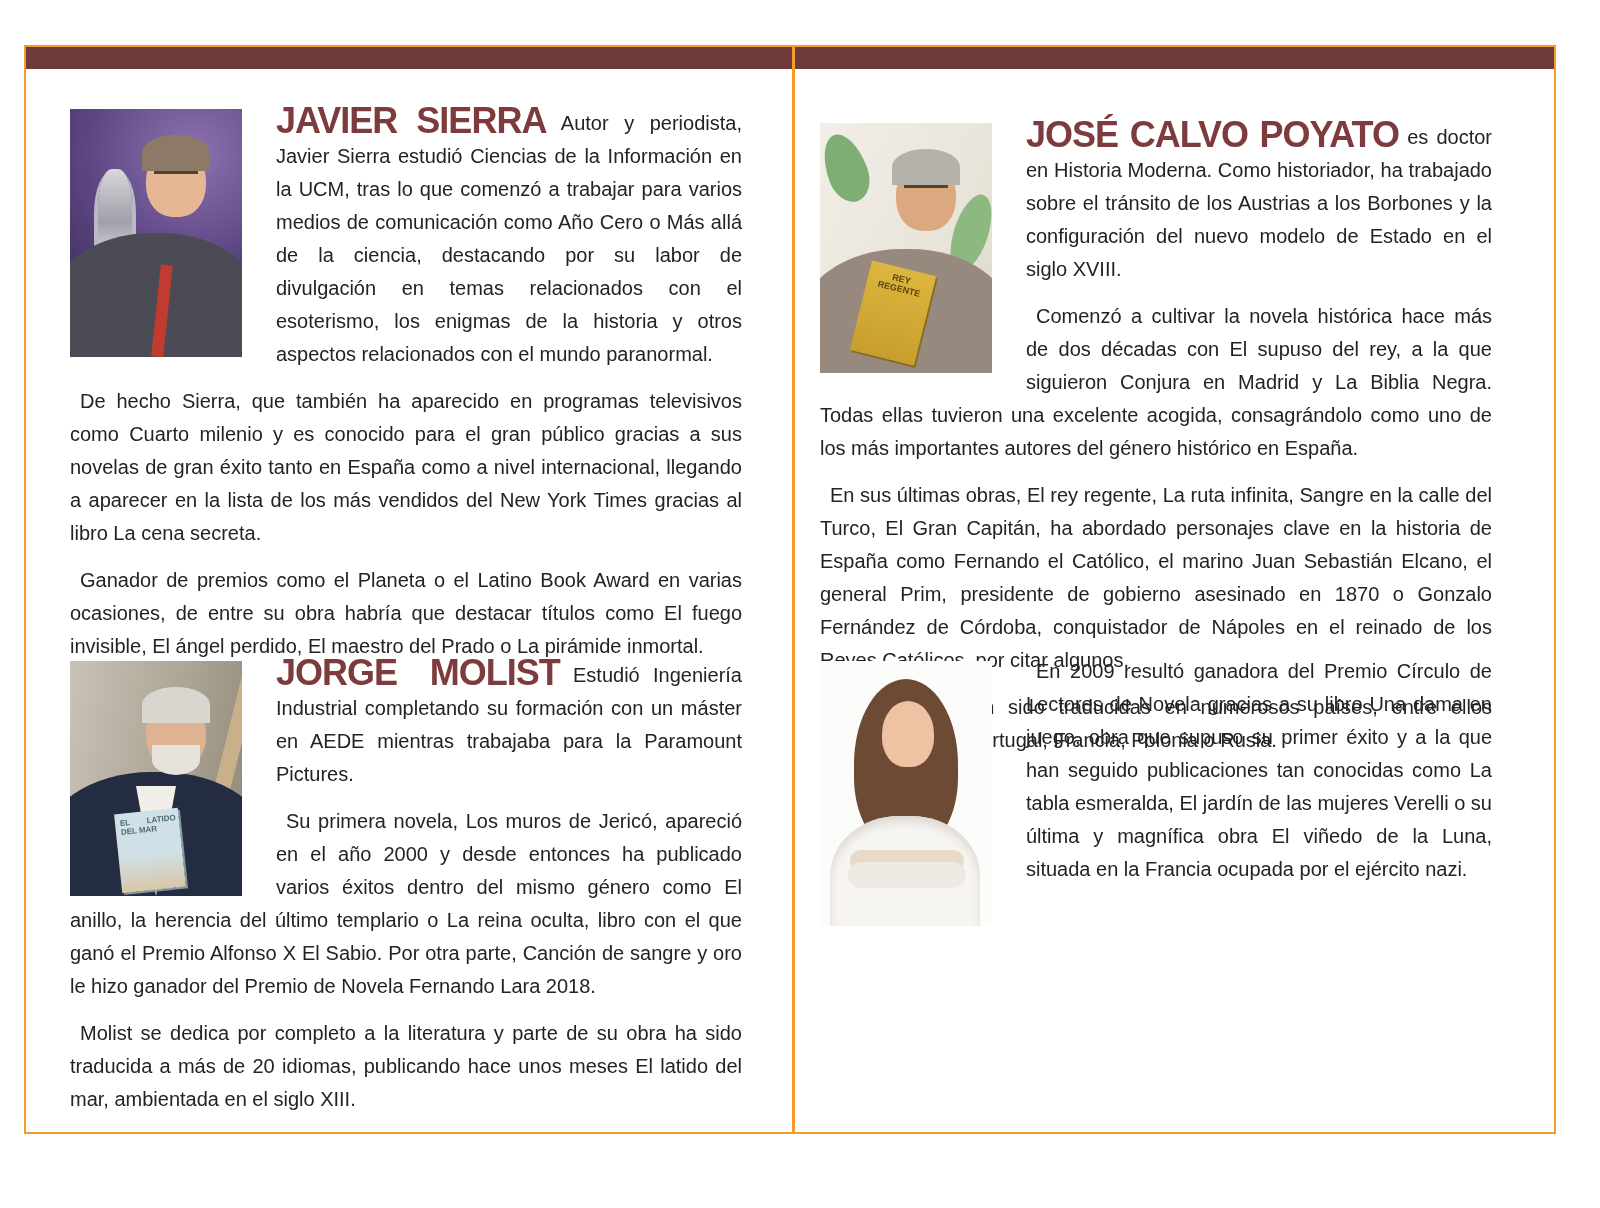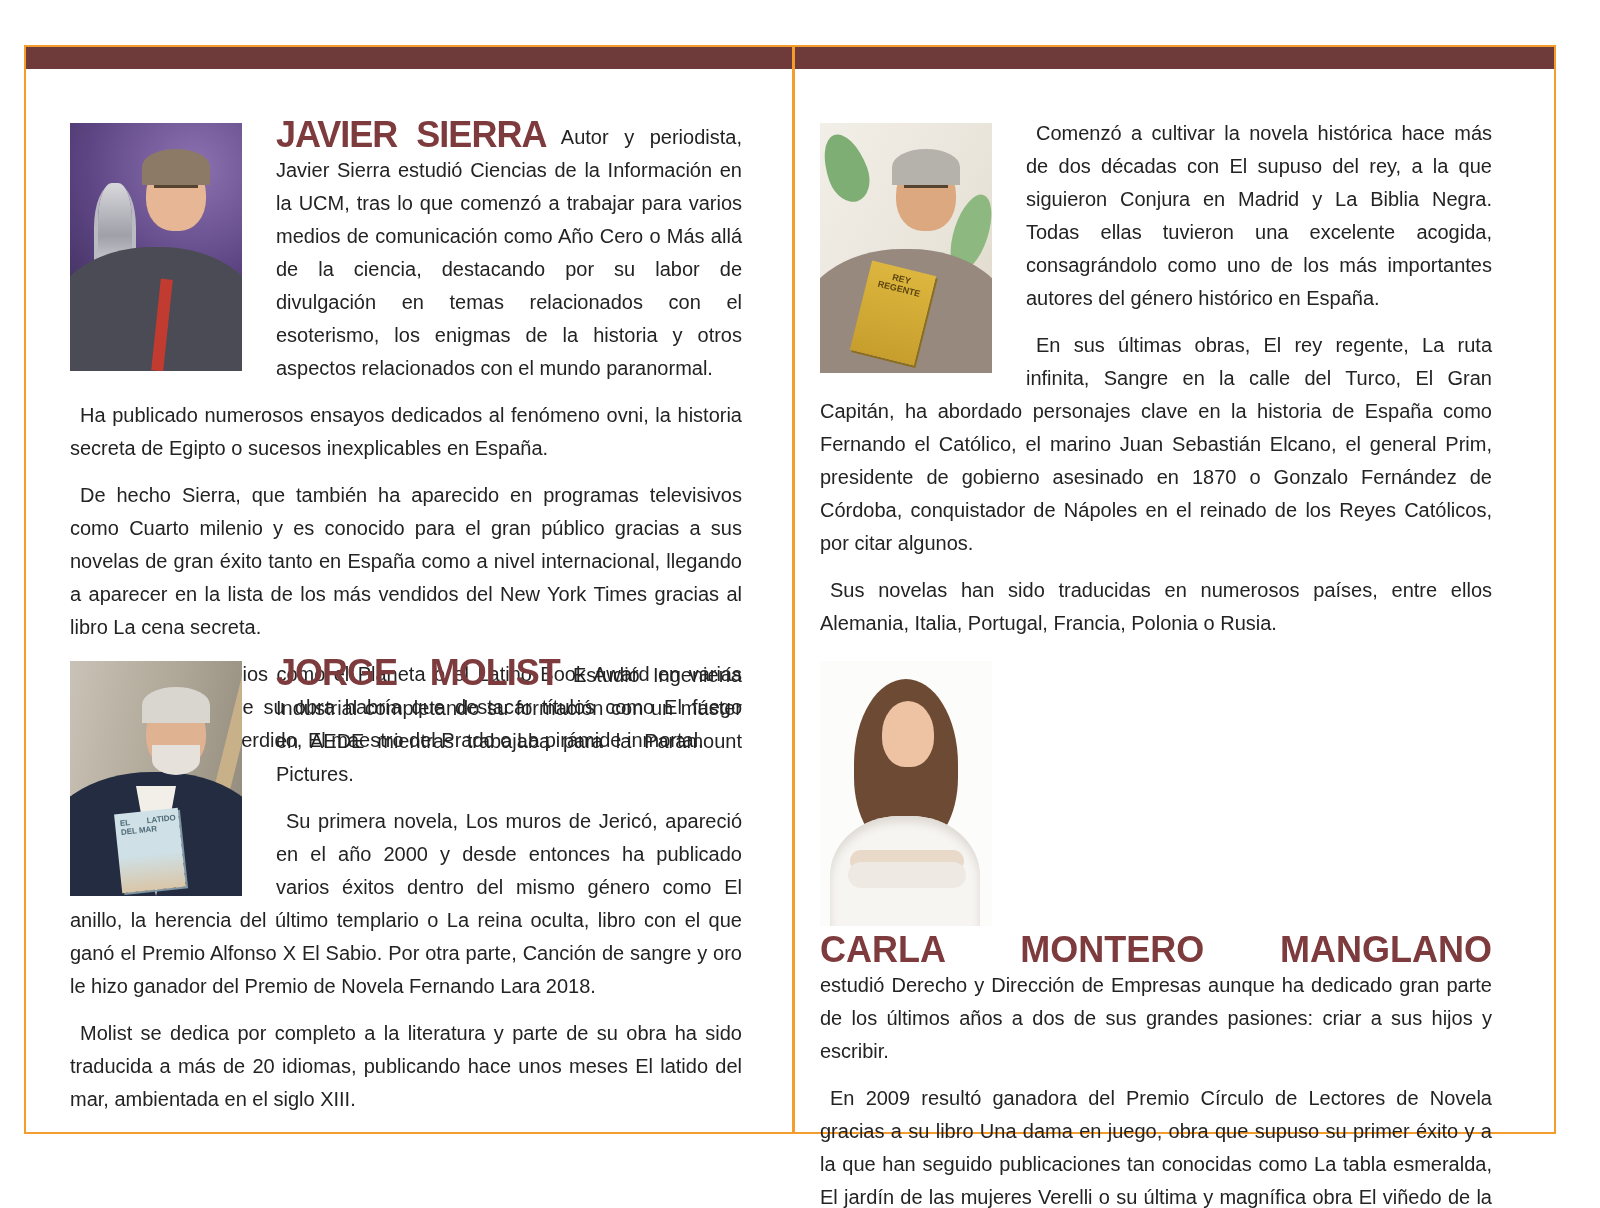--- a/index.html
+++ b/index.html
@@ -1,21 +1,21 @@
 <!DOCTYPE html>
 <html><head>
 <meta charset="utf-8">
 <style>
   html,body{margin:0;padding:0;background:#ffffff;}
   body{width:1600px;height:1208px;position:relative;font-family:"Liberation Sans",sans-serif;color:#232323;}
   .frame{position:absolute;left:24px;top:45px;width:1528px;height:1085px;border:2px solid #f49c2c;background:#ffffff;}
   .topbar{position:absolute;left:0;top:0;width:100%;height:22px;background:#6f3b3a;}
   .divider{position:absolute;left:766px;top:0;width:3px;height:100%;background:#f49c2c;}
   .bio{position:absolute;width:672px;font-size:20px;line-height:33px;text-align:justify;}
-  .bio-1{left:44px;top:70px;}
+  .bio-1{left:44px;top:56px;}
   .bio-2{left:794px;top:70px;}
   .bio-3{left:44px;top:608px;}
   .bio-4{left:794px;top:608px;}
   .bio p{margin:0 0 14px 0;text-indent:10px;}
   .bio p.lead{text-indent:0;}
   .author-name{font-weight:bold;font-size:36px;line-height:1;letter-spacing:-1px;color:#7e3b3d;vertical-align:-3px;white-space:nowrap;}
   .bio-3 .author-name{word-spacing:16px;}
   .bio-4 .author-name{word-spacing:46px;letter-spacing:0;}
   
   .photo{float:left;margin:6px 34px 6px 0;position:relative;overflow:hidden;background:#ddd;}
@@ -59,36 +59,36 @@
   <section class="bio bio-1">
     <div class="photo photo-sierra">
       <div class="ph-trophy"></div>
       <div class="ph-torso"></div>
       <div class="ph-tie"></div>
       <div class="ph-head"></div>
       <div class="ph-hair"></div>
       <div class="ph-glasses"></div>
     </div>
     <p class="lead"><span class="author-name">JAVIER SIERRA</span> <span>Autor y periodista, Javier Sierra estudió Ciencias de la Información en la UCM, tras lo que comenzó a trabajar para varios medios de comunicación como Año Cero o Más allá de la ciencia, destacando por su labor de divulgación en temas relacionados con el esoterismo, los enigmas de la historia y otros aspectos relacionados con el mundo paranormal.</span></p>
-    <p>Ha publicado numerosos ensayos dedicados al fenómeno ovni, la historia secreta de Egipto o sucesos inexplicables en España.</p>
     <p>De hecho Sierra, que también ha aparecido en programas televisivos como Cuarto milenio y es conocido para el gran público gracias a sus novelas de gran éxito tanto en España como a nivel internacional, llegando a aparecer en la lista de los más vendidos del New York Times gracias al libro La cena secreta.</p>
     <p>Ganador de premios como el Planeta o el Latino Book Award en varias ocasiones, de entre su obra habría que destacar títulos como El fuego invisible, El ángel perdido, El maestro del Prado o La pirámide inmortal.</p>
   </section>
 
   <section class="bio bio-2">
     <div class="photo photo-calvo">
       <div class="ph-leaf1"></div>
       <div class="ph-leaf2"></div>
       <div class="ph-plate"></div>
       <div class="ph-torso"></div>
       <div class="ph-head"></div>
       <div class="ph-hair"></div>
       <div class="ph-glasses"></div>
       <div class="ph-book">REY REGENTE</div>
     </div>
+    <p class="lead"><span class="author-name">JOSÉ CALVO POYATO</span> <span>es doctor en Historia Moderna. Como historiador, ha trabajado sobre el tránsito de los Austrias a los Borbones y la configuración del nuevo modelo de Estado en el siglo XVIII.</span></p>
     <p>Comenzó a cultivar la novela histórica hace más de dos décadas con El supuso del rey, a la que siguieron Conjura en Madrid y La Biblia Negra. Todas ellas tuvieron una excelente acogida, consagrándolo como uno de los más importantes autores del género histórico en España.</p>
     <p>En sus últimas obras, El rey regente, La ruta infinita, Sangre en la calle del Turco, El Gran Capitán, ha abordado personajes clave en la historia de España como Fernando el Católico, el marino Juan Sebastián Elcano, el general Prim, presidente de gobierno asesinado en 1870 o Gonzalo Fernández de Córdoba, conquistador de Nápoles en el reinado de los Reyes Católicos, por citar algunos.</p>
     <p>Sus novelas han sido traducidas en numerosos países, entre ellos Alemania, Italia, Portugal, Francia, Polonia o Rusia.</p>
   </section>
 
   <section class="bio bio-3">
     <div class="photo photo-molist">
       <div class="ph-beam"></div>
       <div class="ph-torso"></div>
       <div class="ph-shirt"></div>
@@ -102,17 +102,16 @@
     <p>Molist se dedica por completo a la literatura y parte de su obra ha sido traducida a más de 20 idiomas, publicando hace unos meses El latido del mar, ambientada en el siglo XIII.</p>
   </section>
 
   <section class="bio bio-4">
     <div class="photo photo-carla">
       <div class="ph-hair-long"></div>
       <div class="ph-head"></div>
       <div class="ph-blouse"></div>
       <div class="ph-arm"></div>
     </div>
-    <p class="lead"><span class="author-name">CARLA MONTERO MANGLANO</span> <span>estudió Derecho y Dirección de Empresas aunque ha dedicado gran parte de los últimos años a dos de sus grandes pasiones: criar a sus hijos y escribir.</span></p>
     <p>En 2009 resultó ganadora del Premio Círculo de Lectores de Novela gracias a su libro Una dama en juego, obra que supuso su primer éxito y a la que han seguido publicaciones tan conocidas como La tabla esmeralda, El jardín de las mujeres Verelli o su última y magnífica obra El viñedo de la Luna, situada en la Francia ocupada por el ejército nazi.</p>
 
   </section>
 </div>
 
 </body></html>

